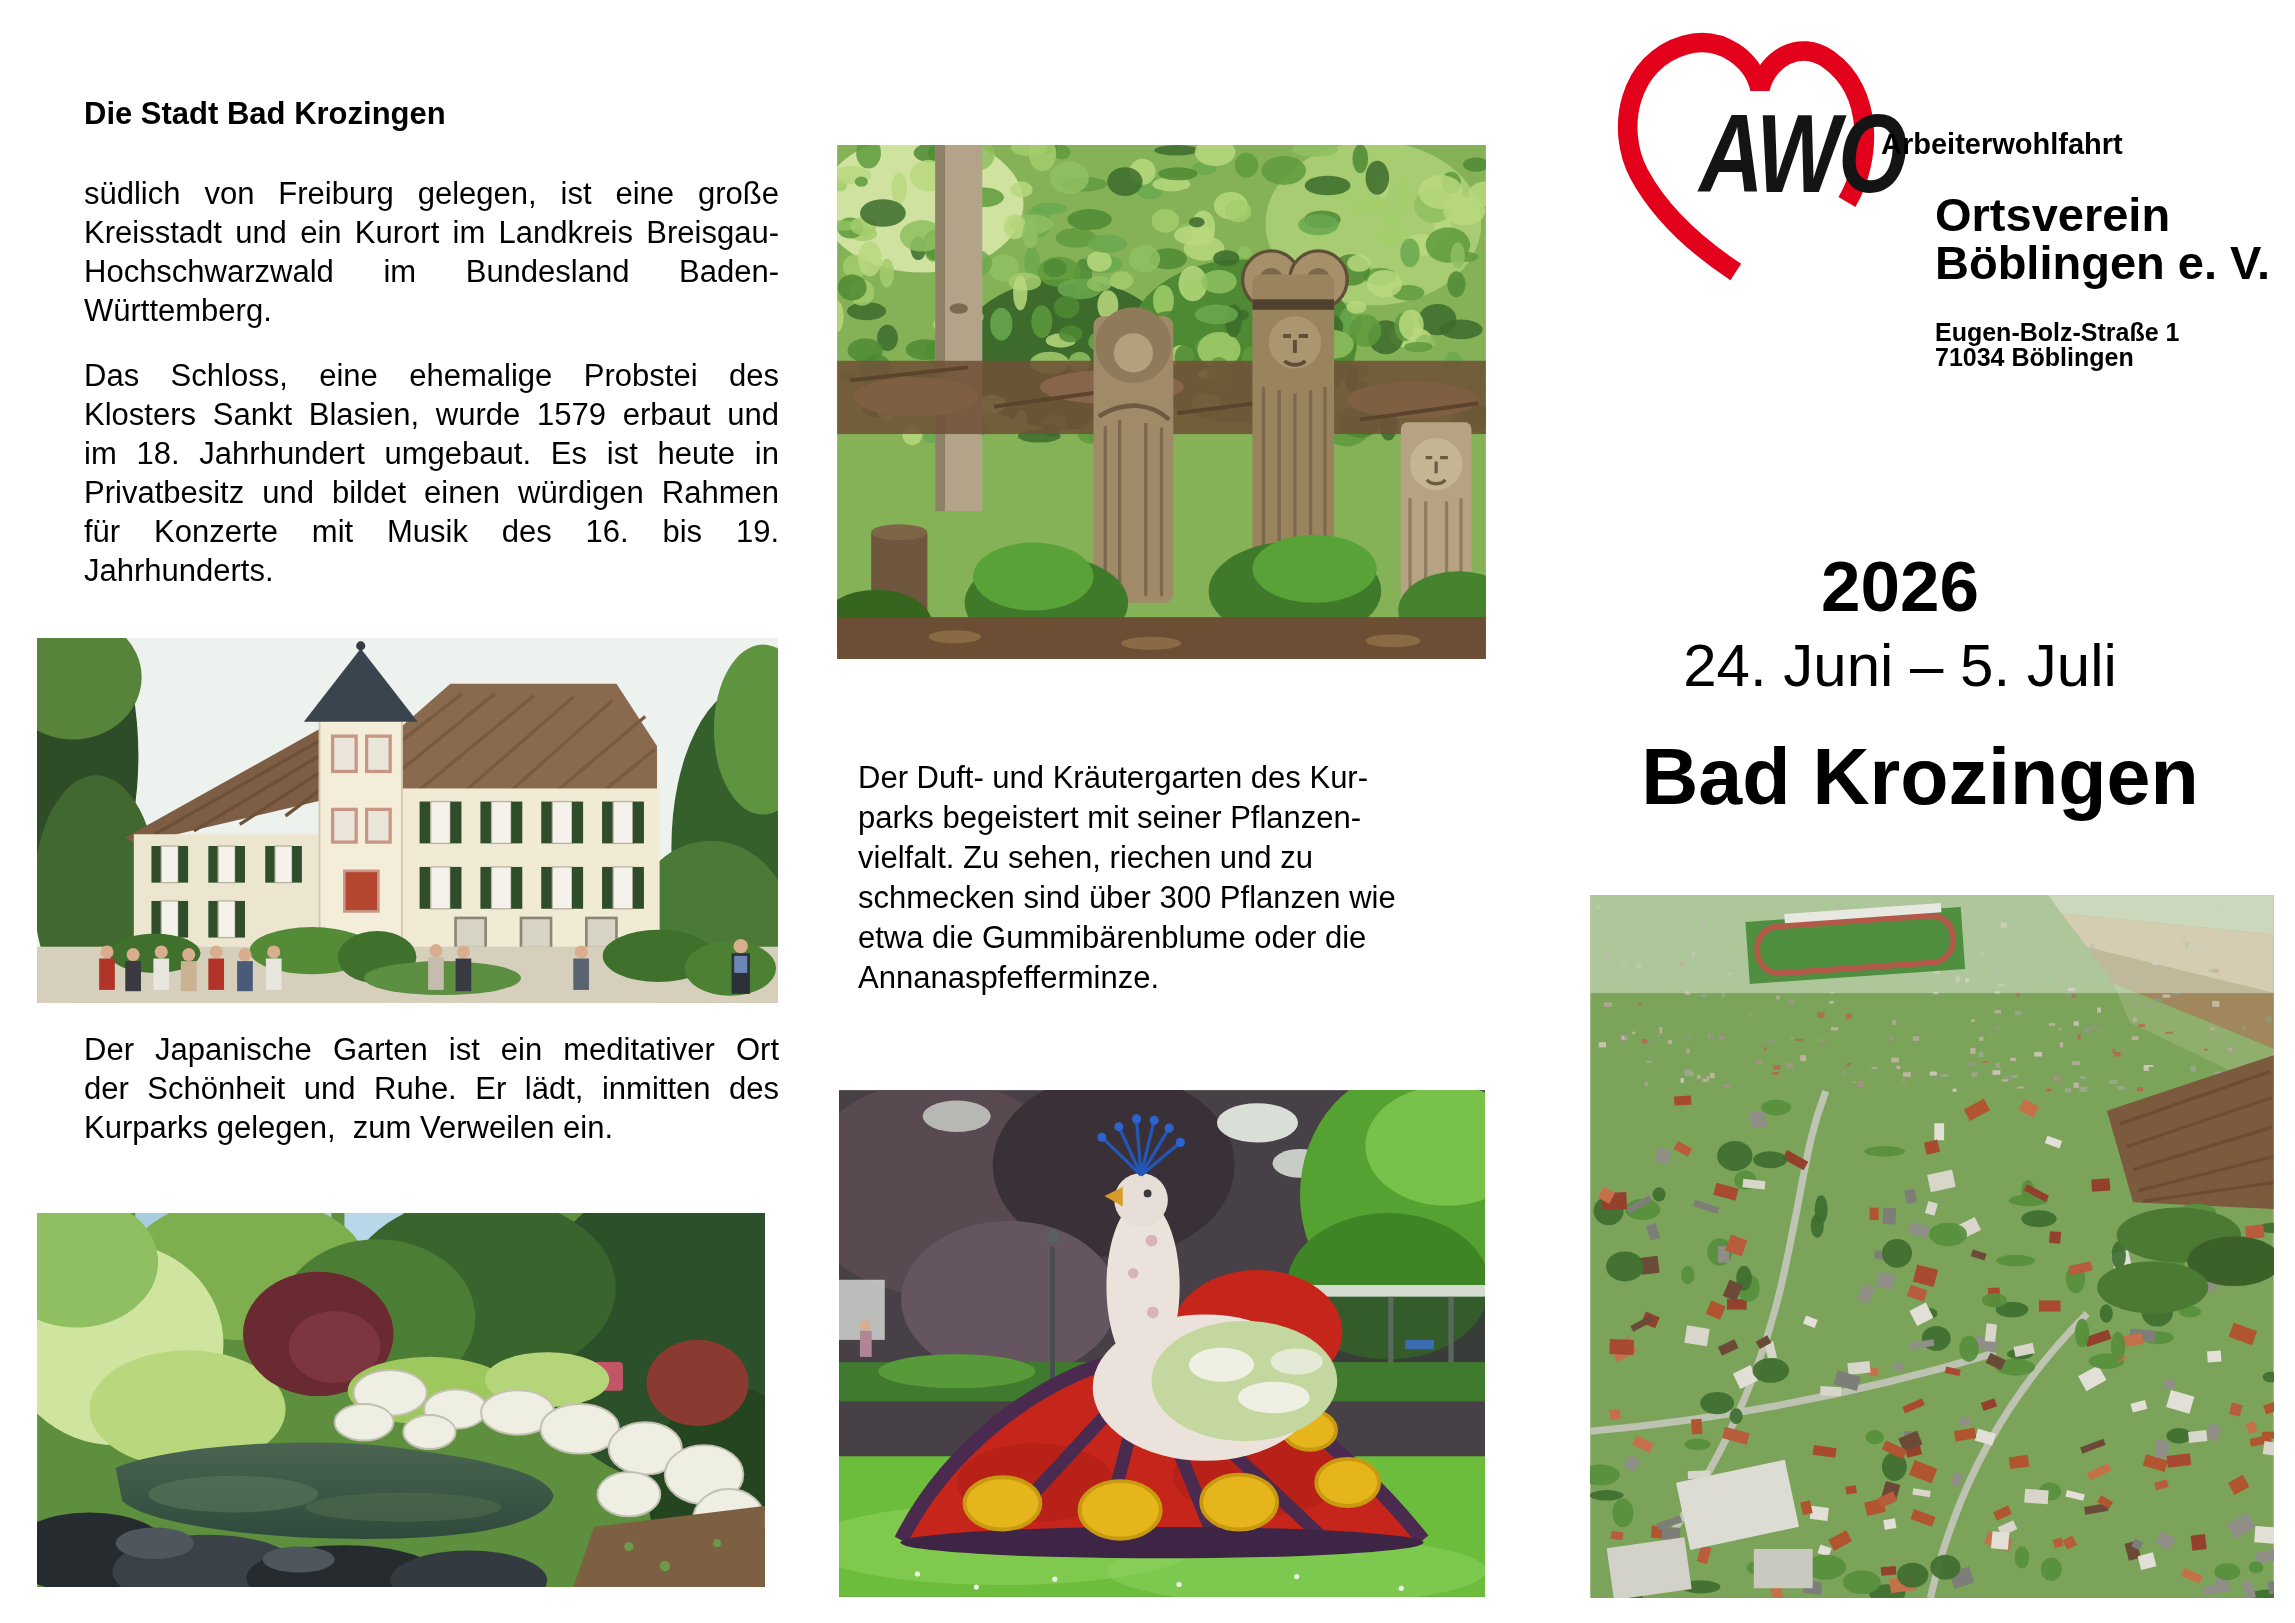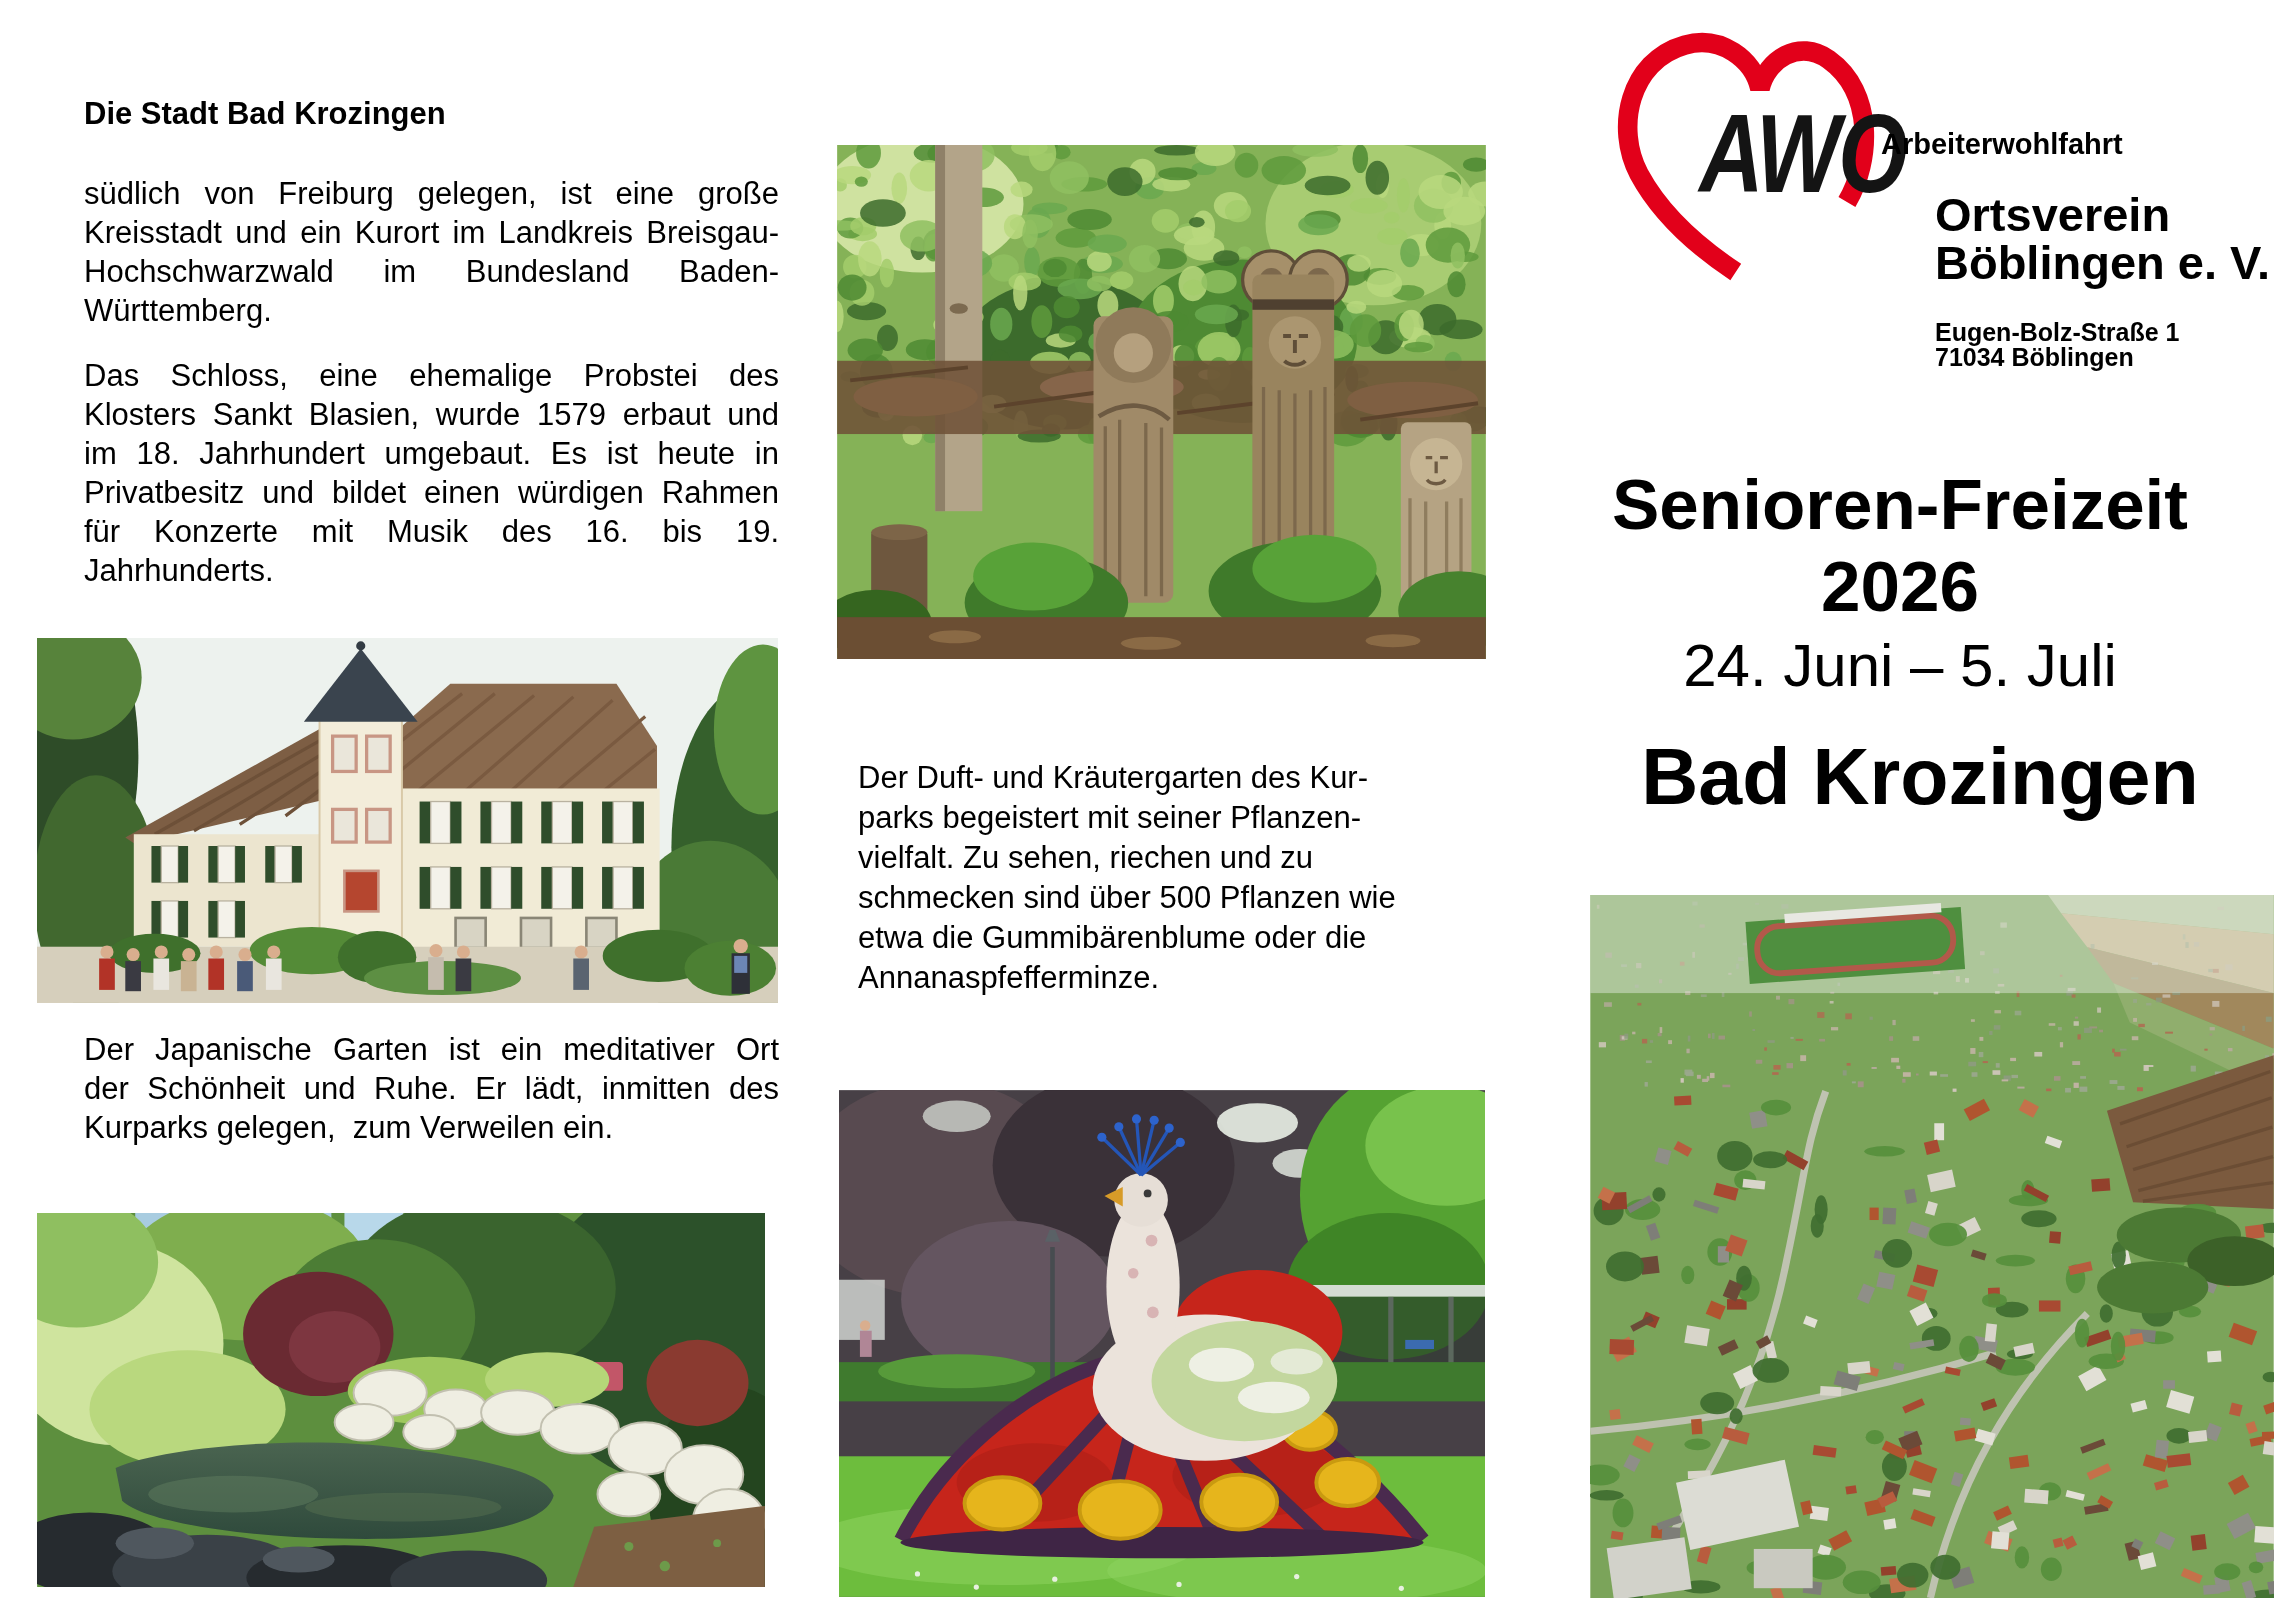--- a/index.html
+++ b/index.html
@@ -522,21 +522,21 @@
     <rect x="0" y="722" width="992" height="64" fill="#6b4e33"></rect>
     <ellipse cx="180" cy="752" rx="40" ry="10" fill="#8a6a45"></ellipse>
       <ellipse cx="480" cy="762" rx="46" ry="10" fill="#8a6a45"></ellipse>
       <ellipse cx="850" cy="758" rx="42" ry="10" fill="#8a6a45"></ellipse>
   </svg>
 
   <div class="para" id="para-kurpark">
       <div class="line">Der Duft- und Kräutergarten des Kur-</div>
       <div class="line">parks begeistert mit seiner Pflanzen-</div>
       <div class="line">vielfalt. Zu sehen, riechen und zu</div>
-      <div class="line">schmecken sind über 500 Pflanzen wie</div>
+      <div class="line">schmecken sind über 300 Pflanzen wie</div>
       <div class="line">etwa die Gummibärenblume oder die</div>
       <div class="line">Annanaspfefferminze.</div>
     </div>
 
   <svg class="photo" style="left:839px;top:1090px;" width="646" height="507" viewBox="0 0 988 775">
     <rect width="988" height="775" fill="#474046"></rect>
     <ellipse cx="150" cy="150" rx="210" ry="165" fill="#584a50"></ellipse>
     <ellipse cx="420" cy="115" rx="185" ry="140" fill="#3a3138"></ellipse>
     <ellipse cx="260" cy="320" rx="165" ry="120" fill="#645560"></ellipse>
     <ellipse cx="640" cy="50" rx="62" ry="30" fill="#e9efe6" opacity="0.9"></ellipse>
@@ -634,21 +634,20 @@
   <div class="abs" id="club-name">
     <div>Ortsverein</div>
     <div>Böblingen e. V.</div>
   </div>
 
   <div class="abs" id="address">
     <div>Eugen-Bolz-Straße 1</div>
     <div>71034 Böblingen</div>
   </div>
 
-  <div class="abs ctr" id="title-line1">Senioren-Freizeit</div>
   <div class="abs ctr" id="title-line2">2026</div>
   <div class="abs ctr" id="date-range">24. Juni – 5. Juli</div>
   <div class="abs ctr" id="destination">Bad Krozingen</div>
 
   <svg class="photo" style="left:1590px;top:895px;" width="684" height="703" viewBox="0 0 1045 1075">
     <rect width="1045" height="1075" fill="#7ba45a"></rect>
 
     <polygon points="700,0 1045,0 1045,60 720,28" fill="#b9c9a0"></polygon>
     <polygon points="720,28 1045,60 1045,150 760,80" fill="#c9b289"></polygon>
     <polygon points="760,80 1045,150 1045,235 800,135" fill="#a1885c"></polygon>

